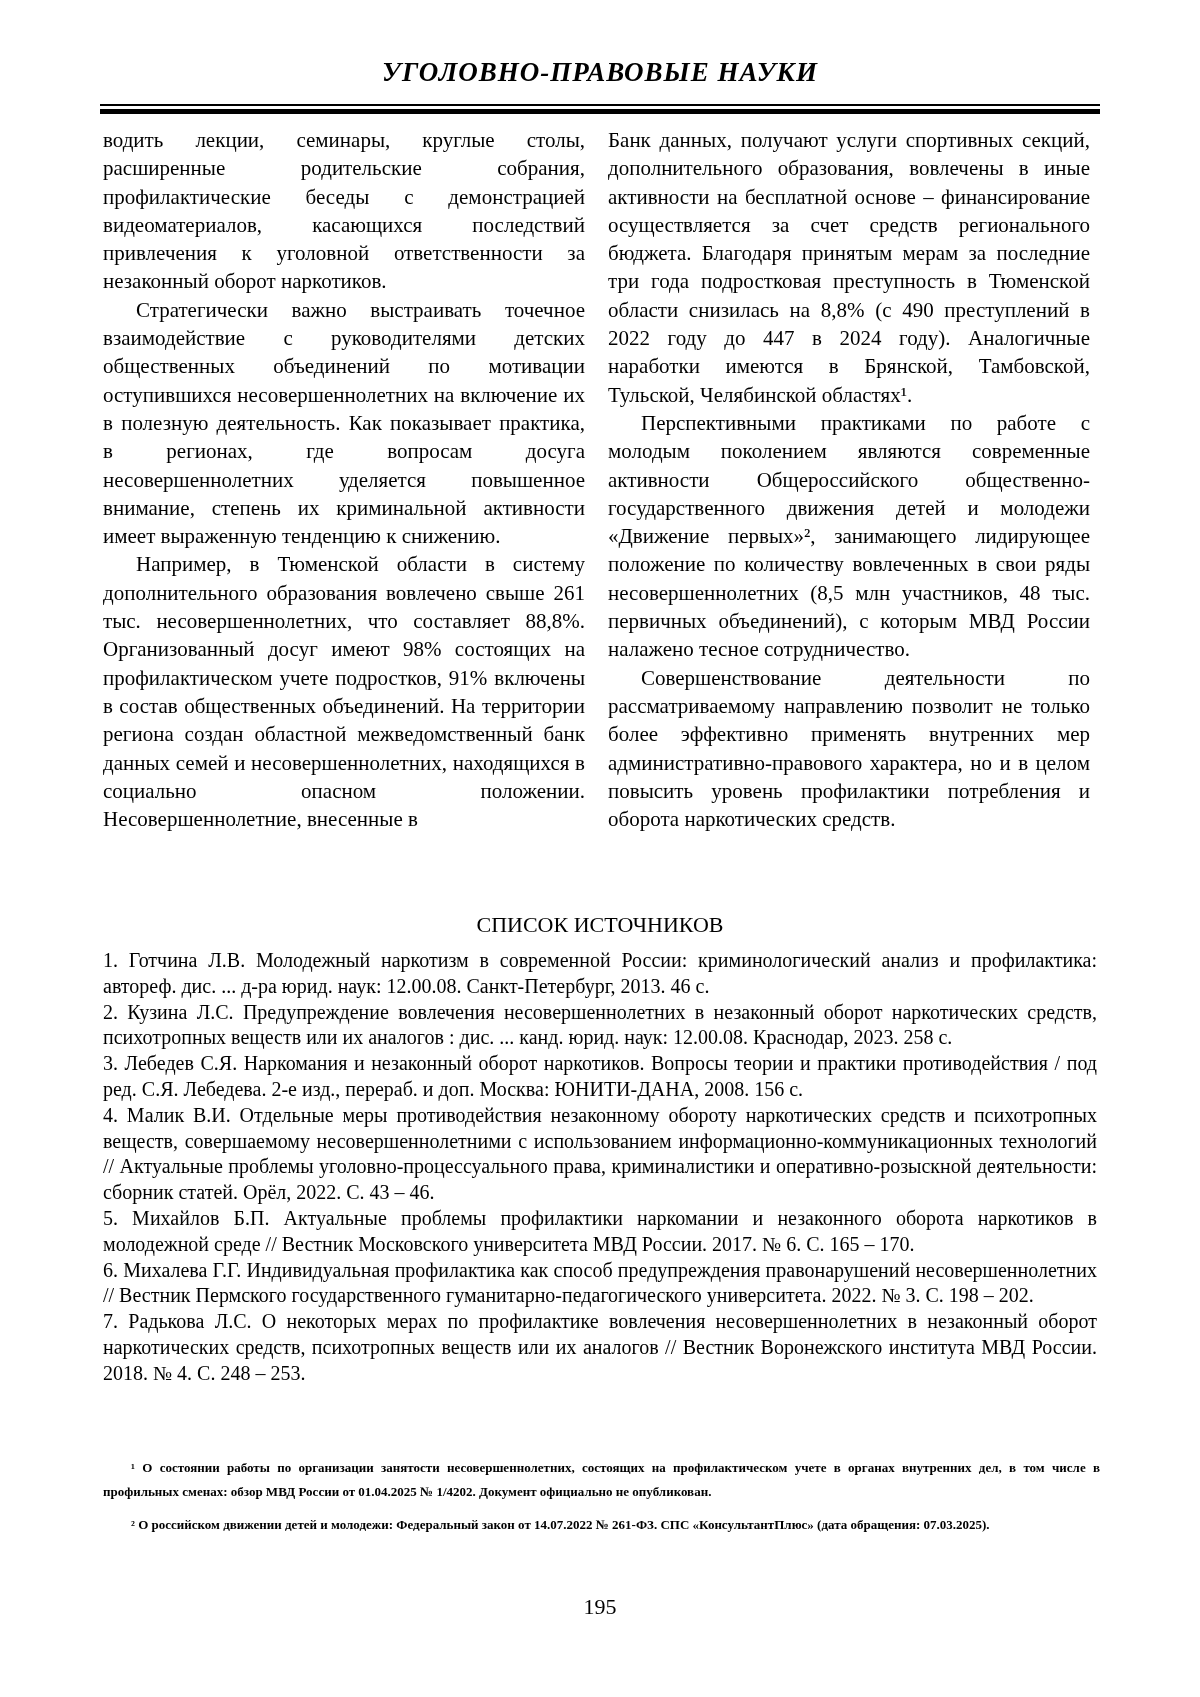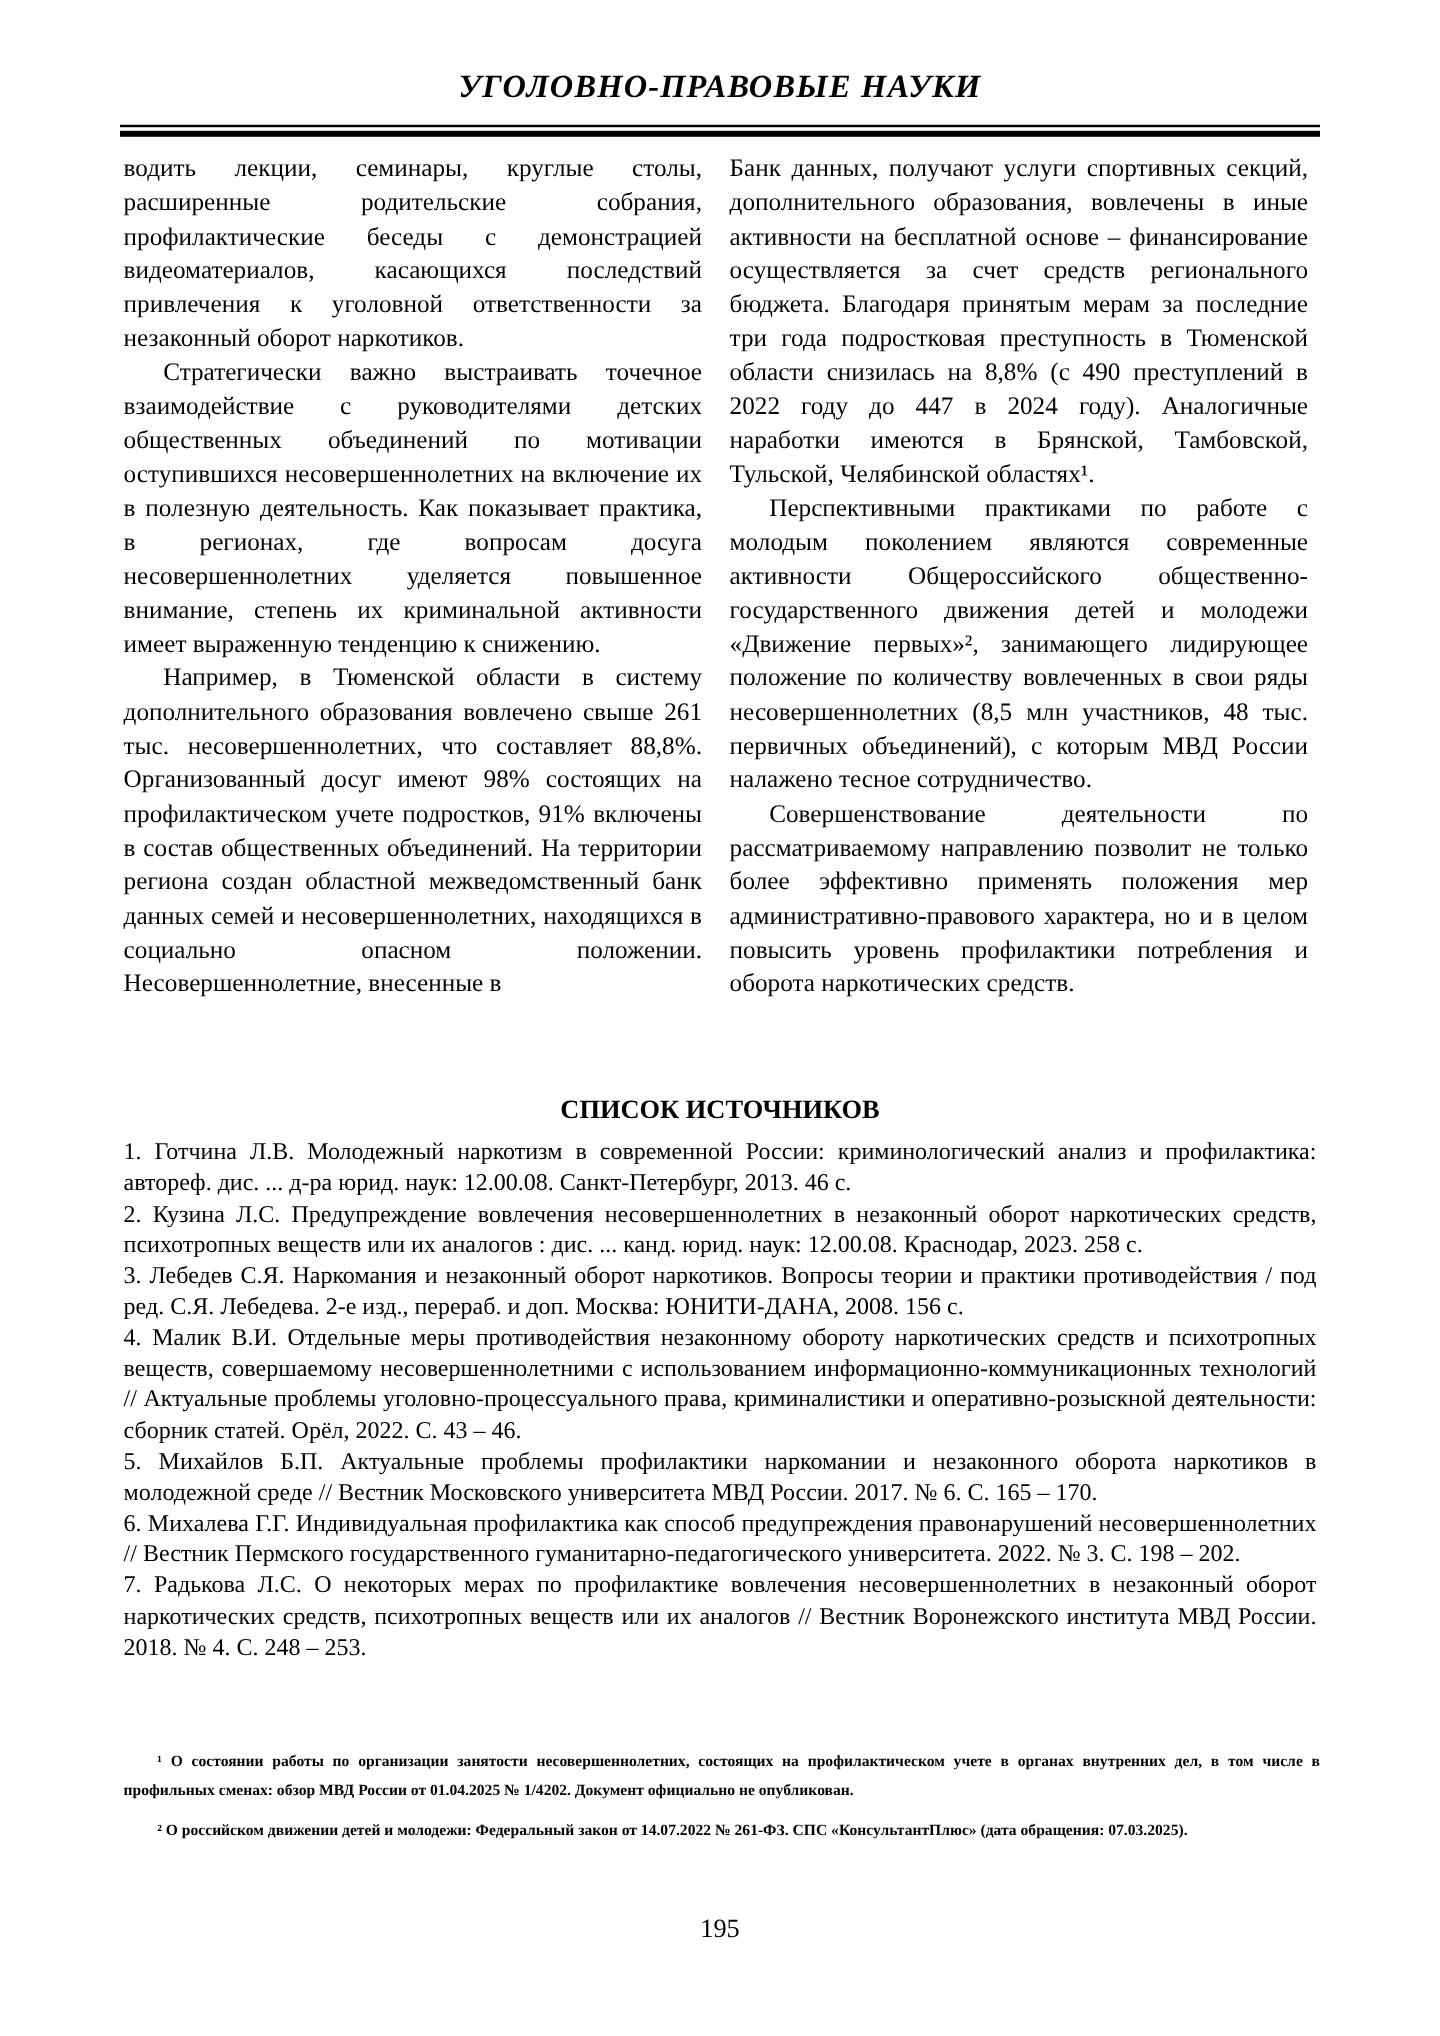--- a/index.html
+++ b/index.html
@@ -39,21 +39,21 @@
     line-height: 28.3px;
   }
   .column p { margin: 0; }
   .column p.indent { text-indent: 33px; font-family: Liberation Serif, serif; }
 
   .sources { position: absolute; top: 912px; left: 103px; width: 994px; }
   .sources .sources-title {
     margin: 0 0 10px 0;
     text-align: center;
     font-size: 22px;
-    font-weight: bold;
+    font-weight: normal;
   }
   .sources p.ref {
     margin: 0;
     text-align: justify;
     font-size: 20px;
     line-height: 25.8px;
   }
 
   .footnotes { position: absolute; top: 1456px; left: 103px; width: 997px; }
   .footnotes p {
@@ -86,21 +86,21 @@
 
   <div class="article">
     <div class="column">
       <p>водить лекции, семинары, круглые столы, расширенные родительские собрания, профилактические беседы с демонстрацией видеоматериалов, касающихся последствий привлечения к уголовной ответственности за незаконный оборот наркотиков.</p>
       <p class="indent">Стратегически важно выстраивать точечное взаимодействие с руководителями детских общественных объединений по мотивации оступившихся несовершеннолетних на включение их в полезную деятельность. Как показывает практика, в регионах, где вопросам досуга несовершеннолетних уделяется повышенное внимание, степень их криминальной активности имеет выраженную тенденцию к снижению.</p>
       <p class="indent">Например, в Тюменской области в систему дополнительного образования вовлечено свыше 261 тыс. несовершеннолетних, что составляет 88,8%. Организованный досуг имеют 98% состоящих на профилактическом учете подростков, 91% включены в состав общественных объединений. На территории региона создан областной межведомственный банк данных семей и несовершеннолетних, находящихся в социально опасном положении. Несовершеннолетние, внесенные в</p>
     </div>
     <div class="column">
       <p>Банк данных, получают услуги спортивных секций, дополнительного образования, вовлечены в иные активности на бесплатной основе – финансирование осуществляется за счет средств регионального бюджета. Благодаря принятым мерам за последние три года подростковая преступность в Тюменской области снизилась на 8,8% (с 490 преступлений в 2022 году до 447 в 2024 году). Аналогичные наработки имеются в Брянской, Тамбовской, Тульской, Челябинской областях¹.</p>
       <p class="indent">Перспективными практиками по работе с молодым поколением являются современные активности Общероссийского общественно-государственного движения детей и молодежи «Движение первых»², занимающего лидирующее положение по количеству вовлеченных в свои ряды несовершеннолетних (8,5 млн участников, 48 тыс. первичных объединений), с которым МВД России налажено тесное сотрудничество.</p>
-      <p class="indent">Совершенствование деятельности по рассматриваемому направлению позволит не только более эффективно применять положения мер административно-правового характера, но и в целом повысить уровень профилактики потребления и оборота наркотических средств.</p>
+      <p class="indent">Совершенствование деятельности по рассматриваемому направлению позволит не только более эффективно применять внутренних мер административно-правового характера, но и в целом повысить уровень профилактики потребления и оборота наркотических средств.</p>
     </div>
   </div>
 
   <div class="sources">
     <h2 class="sources-title">СПИСОК ИСТОЧНИКОВ</h2>
     <p class="ref">1. Готчина Л.В. Молодежный наркотизм в современной России: криминологический анализ и профилактика: автореф. дис. ... д-ра юрид. наук: 12.00.08. Санкт-Петербург, 2013. 46 с.</p>
     <p class="ref">2. Кузина Л.С. Предупреждение вовлечения несовершеннолетних в незаконный оборот наркотических средств, психотропных веществ или их аналогов : дис. ... канд. юрид. наук: 12.00.08. Краснодар, 2023. 258 с.</p>
     <p class="ref">3. Лебедев С.Я. Наркомания и незаконный оборот наркотиков. Вопросы теории и практики противодействия / под ред. С.Я. Лебедева. 2-е изд., перераб. и доп. Москва: ЮНИТИ-ДАНА, 2008. 156 с.</p>
     <p class="ref">4. Малик В.И. Отдельные меры противодействия незаконному обороту наркотических средств и психотропных веществ, совершаемому несовершеннолетними с использованием информационно-коммуникационных технологий // Актуальные проблемы уголовно-процессуального права, криминалистики и оперативно-розыскной деятельности: сборник статей. Орёл, 2022. С. 43 – 46.</p>
     <p class="ref">5. Михайлов Б.П. Актуальные проблемы профилактики наркомании и незаконного оборота наркотиков в молодежной среде // Вестник Московского университета МВД России. 2017. № 6. С. 165 – 170.</p>

